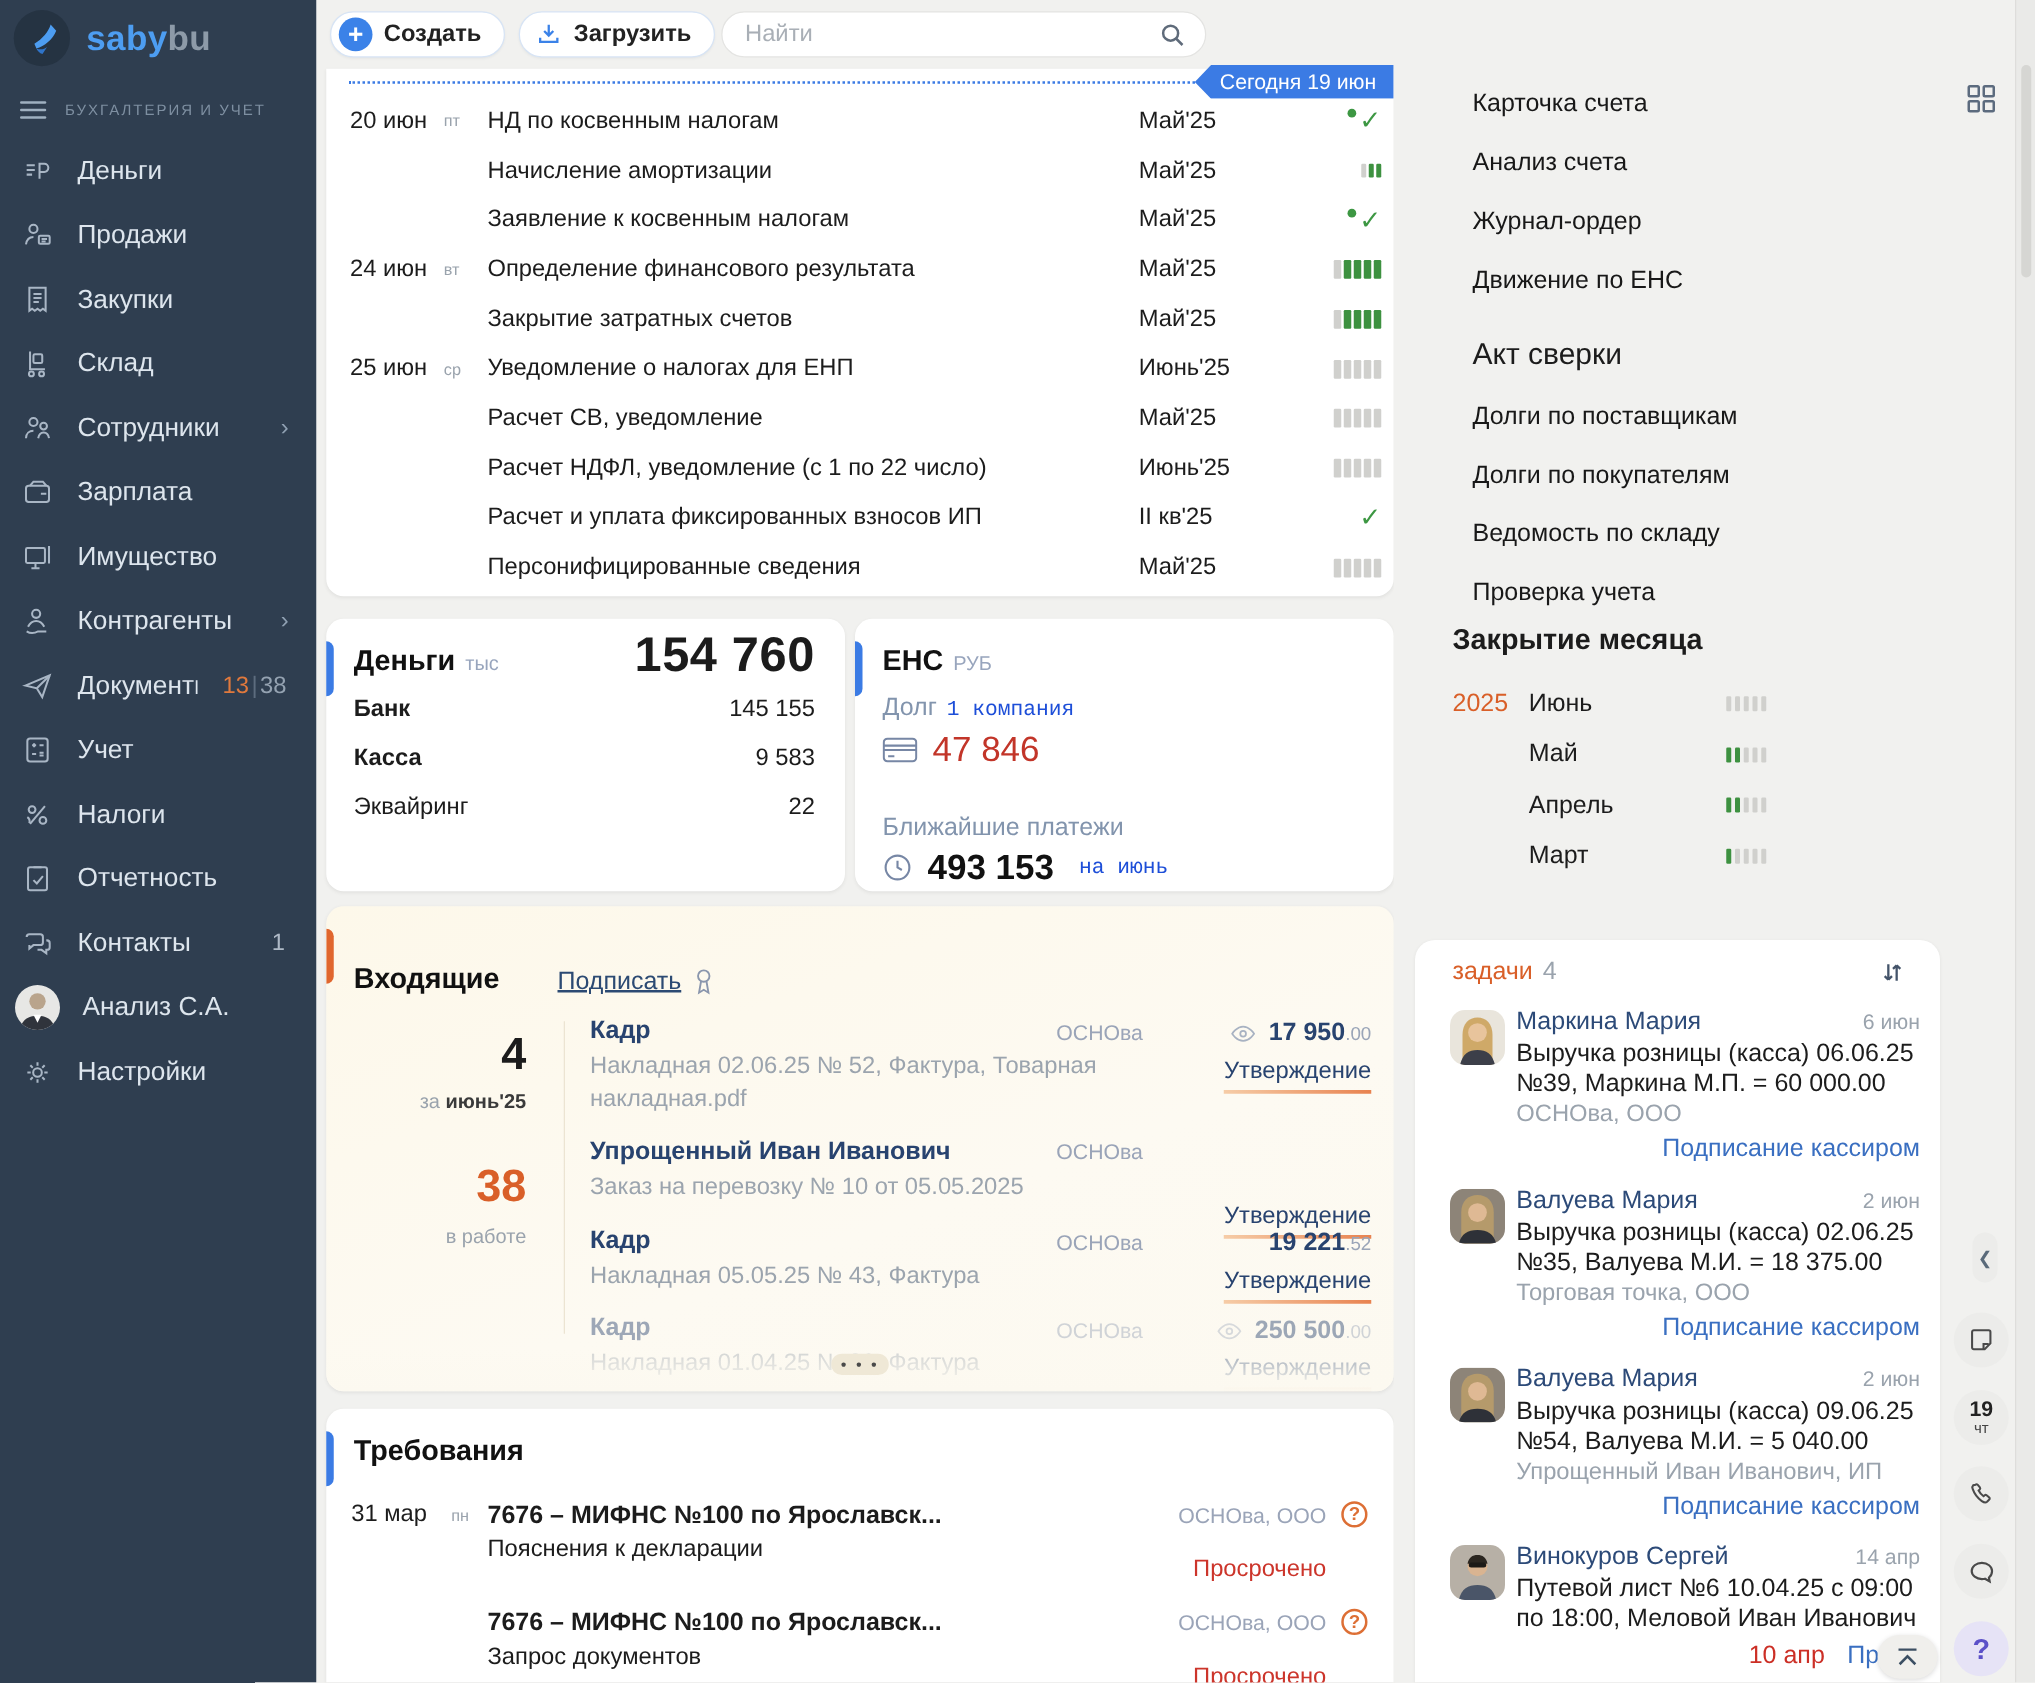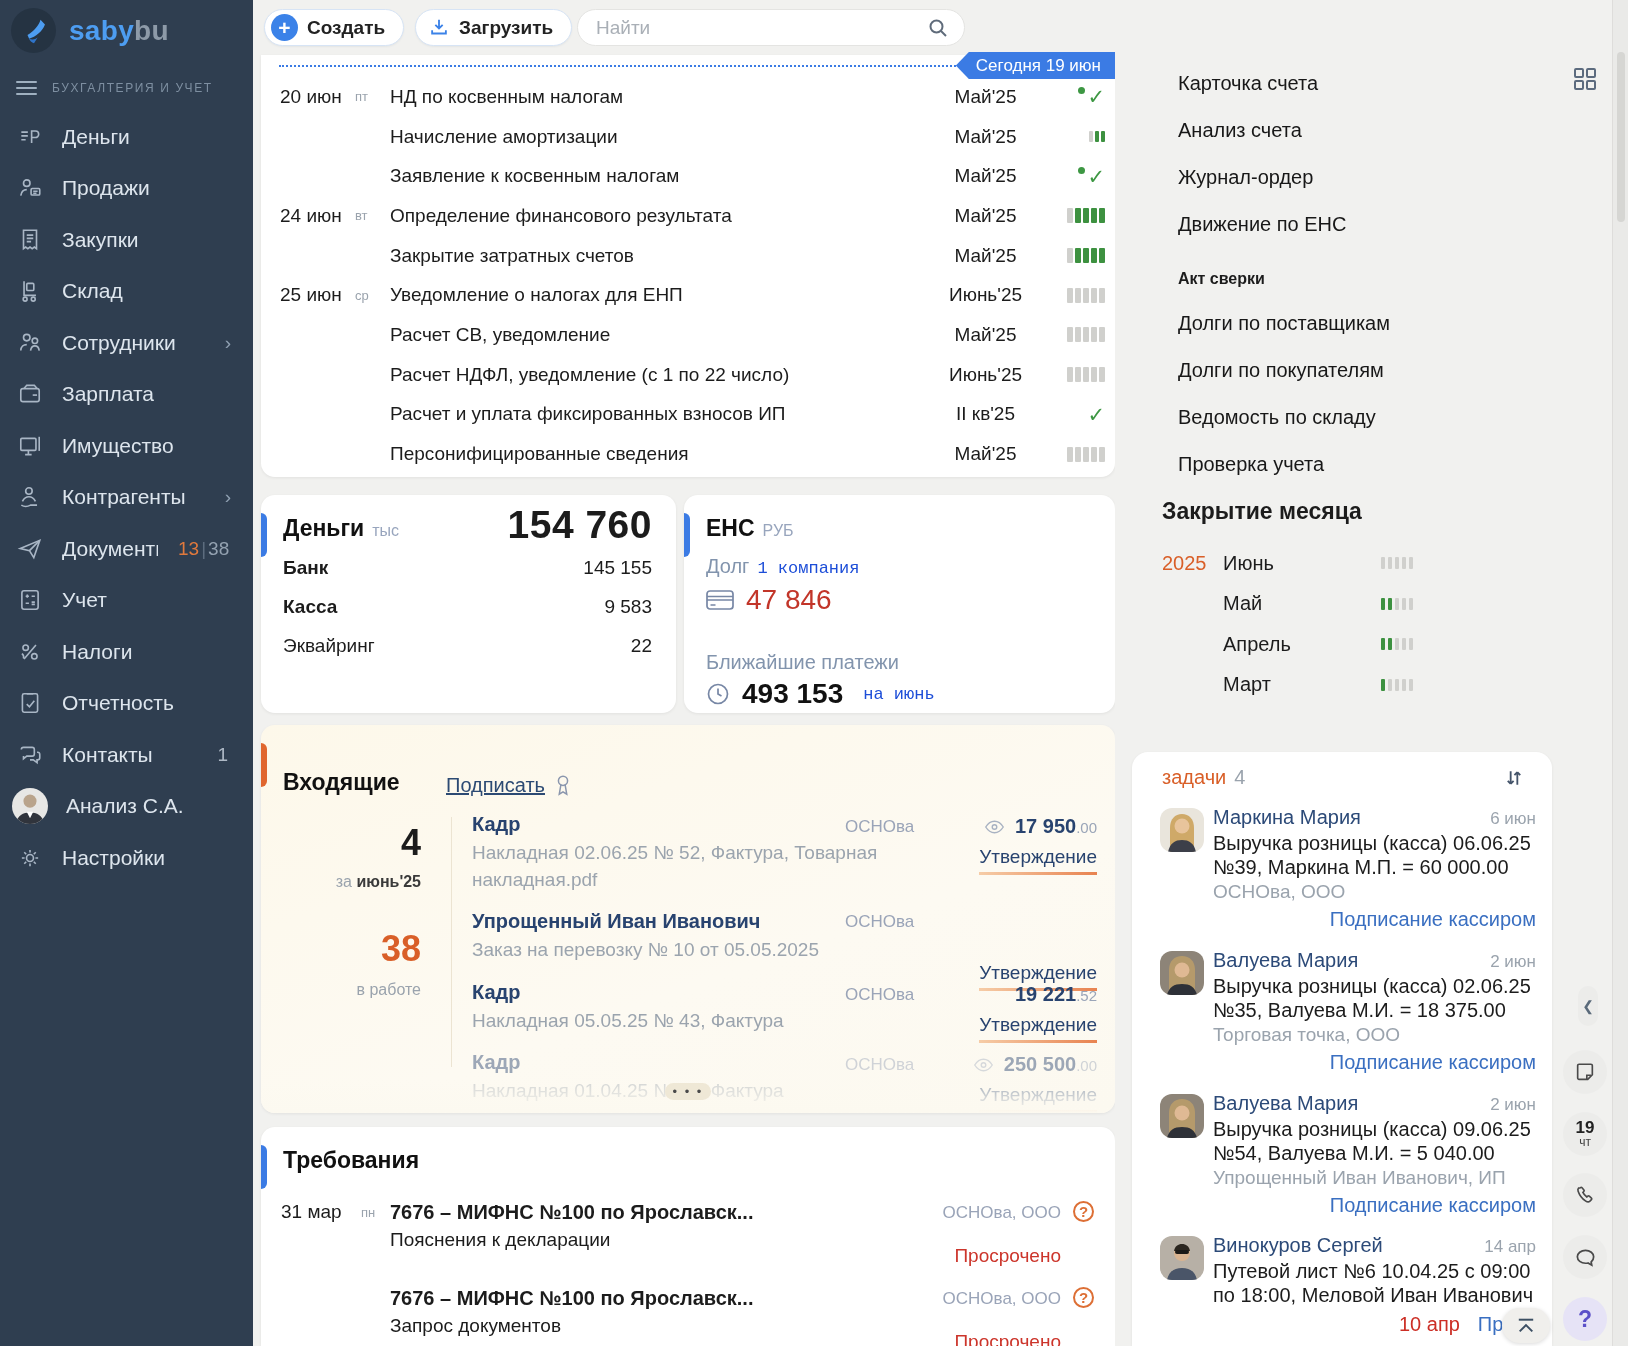--- a/index.html
+++ b/index.html
@@ -58,21 +58,21 @@
   
   .cal-card { left:261px; top:55px; width:854px; height:422px; border-radius:0 0 14px 14px; }
   .today-wrap { position:absolute; left:18px; right:0; top:-3px; height:28px; z-index:3; }
   .today-line { position:absolute; left:0; right:132px; top:13px; border-top:2px dotted #3b7be4; }
   .today-badge { position:absolute; right:0; top:0; height:27px; background:#3b7be4; color:#fff; font-size:17px; display:flex; align-items:center; padding:0 14px 0 20px; clip-path:polygon(13px 0,100% 0,100% 100%,13px 100%,0 50%); cursor:pointer; }
   .cal-rows { position:absolute; top:22px; left:0; right:0; }
   .cal-row { height:39.7px; display:flex; align-items:center; font-size:19px; padding-left:19px; cursor:pointer; }
   .c-date { width:75px; white-space:nowrap; }
   .c-dow { width:35px; font-size:13px; color:#9aa3ad; }
   .c-title { flex:1; white-space:nowrap; overflow:hidden; }
-  .c-period { width:95px; text-align:center; margin-right:0; white-space:nowrap; }
+  .c-period { width:95px; text-align:left; margin-right:27px; white-space:nowrap; }
   .c-status { width:82px; display:flex; justify-content:flex-end; align-items:center; padding-right:10px; }
   .chk { position:relative; color:#3d9743; font-size:21px; font-weight:bold; line-height:1; }
   .chk .dotmark { position:absolute; left:-9px; top:1px; width:7px; height:7px; border-radius:50%; background:#3d9743; }
   .segbar { display:flex; align-items:center; }
   .sg { width:6px; height:15px; margin-left:2px; border-radius:1px; }
   .sg.g { background:#3d9140; } .sg.x { background:#d0d0cd; }
   .sg.m { width:4px; height:11px; }
 
   
   .money-card { left:261px; top:495px; width:415px; height:218px; }
@@ -125,21 +125,21 @@
   .d-title { font-size:20px; font-weight:bold; cursor:pointer; }
   .d-desc { font-size:19px; margin-top:5px; }
   .d-org { position:absolute; right:36px; top:2px; font-size:17px; color:#9aa4b8; }
   .q-ico { position:absolute; right:3px; top:0; width:21px; height:21px; border-radius:50%; border:2px solid #dd6f35; color:#dd6f35; font-size:15px; font-weight:bold; display:flex; align-items:center; justify-content:center; cursor:pointer; }
   .d-status { position:absolute; right:36px; top:44px; font-size:19px; color:#cc352b; }
 
   
   .right-panel { position:absolute; left:1115px; top:0; width:497px; height:100%; background:#f1f1ef; }
   .reports { position:absolute; left:47px; top:72px;margin-left:16px; }
   .rep-link { font-size:20px; color:#181818; margin-bottom:24px; cursor:pointer; white-space:nowrap; }
-  .rep-group { font-size:16px; font-weight:bold; margin:34px 0 24px; }
+  .rep-group { font-size:24px; font-weight:normal; margin:34px 0 24px; }
   .grid-ico { left:457px; top:66px; position:absolute; }
   .mc { position:absolute; left:47px; top:498px; width:400px; }
   .mc-title { font-size:23px; font-weight:bold; }
   .mc-rows { margin-top:18px; }
   .mc-row { position:relative; height:40.5px; display:flex; align-items:center; cursor:pointer; }
   .mc-year { width:61px; font-size:20px; color:#d95f28; }
   .mc-month { font-size:20px; }
   .mc-bars { position:absolute; left:216px; display:flex; }
   .mc-bars .sg { width:4px; height:12px; margin-left:3px; }
 

